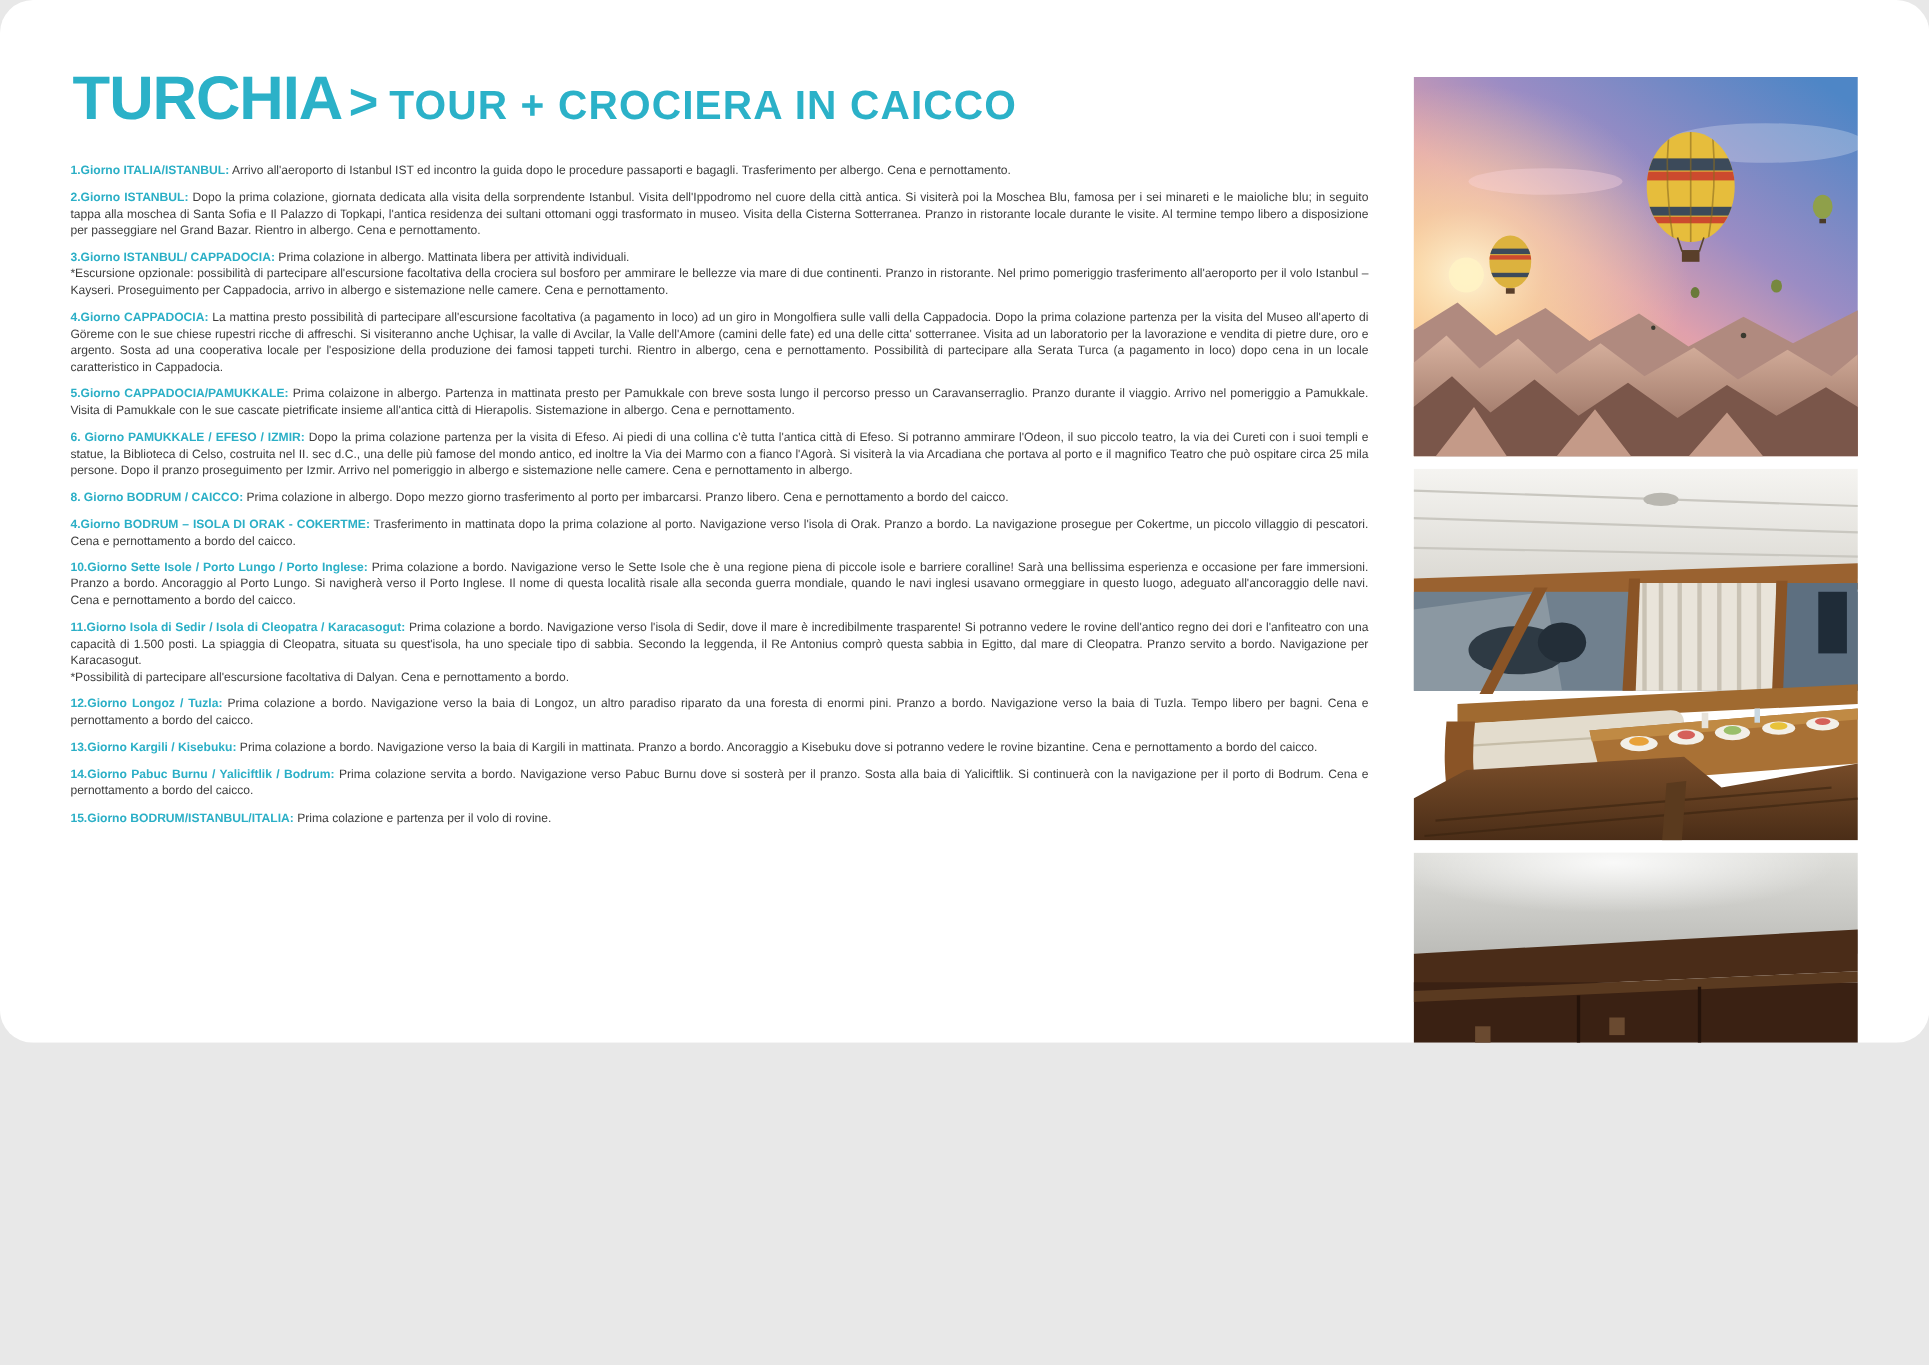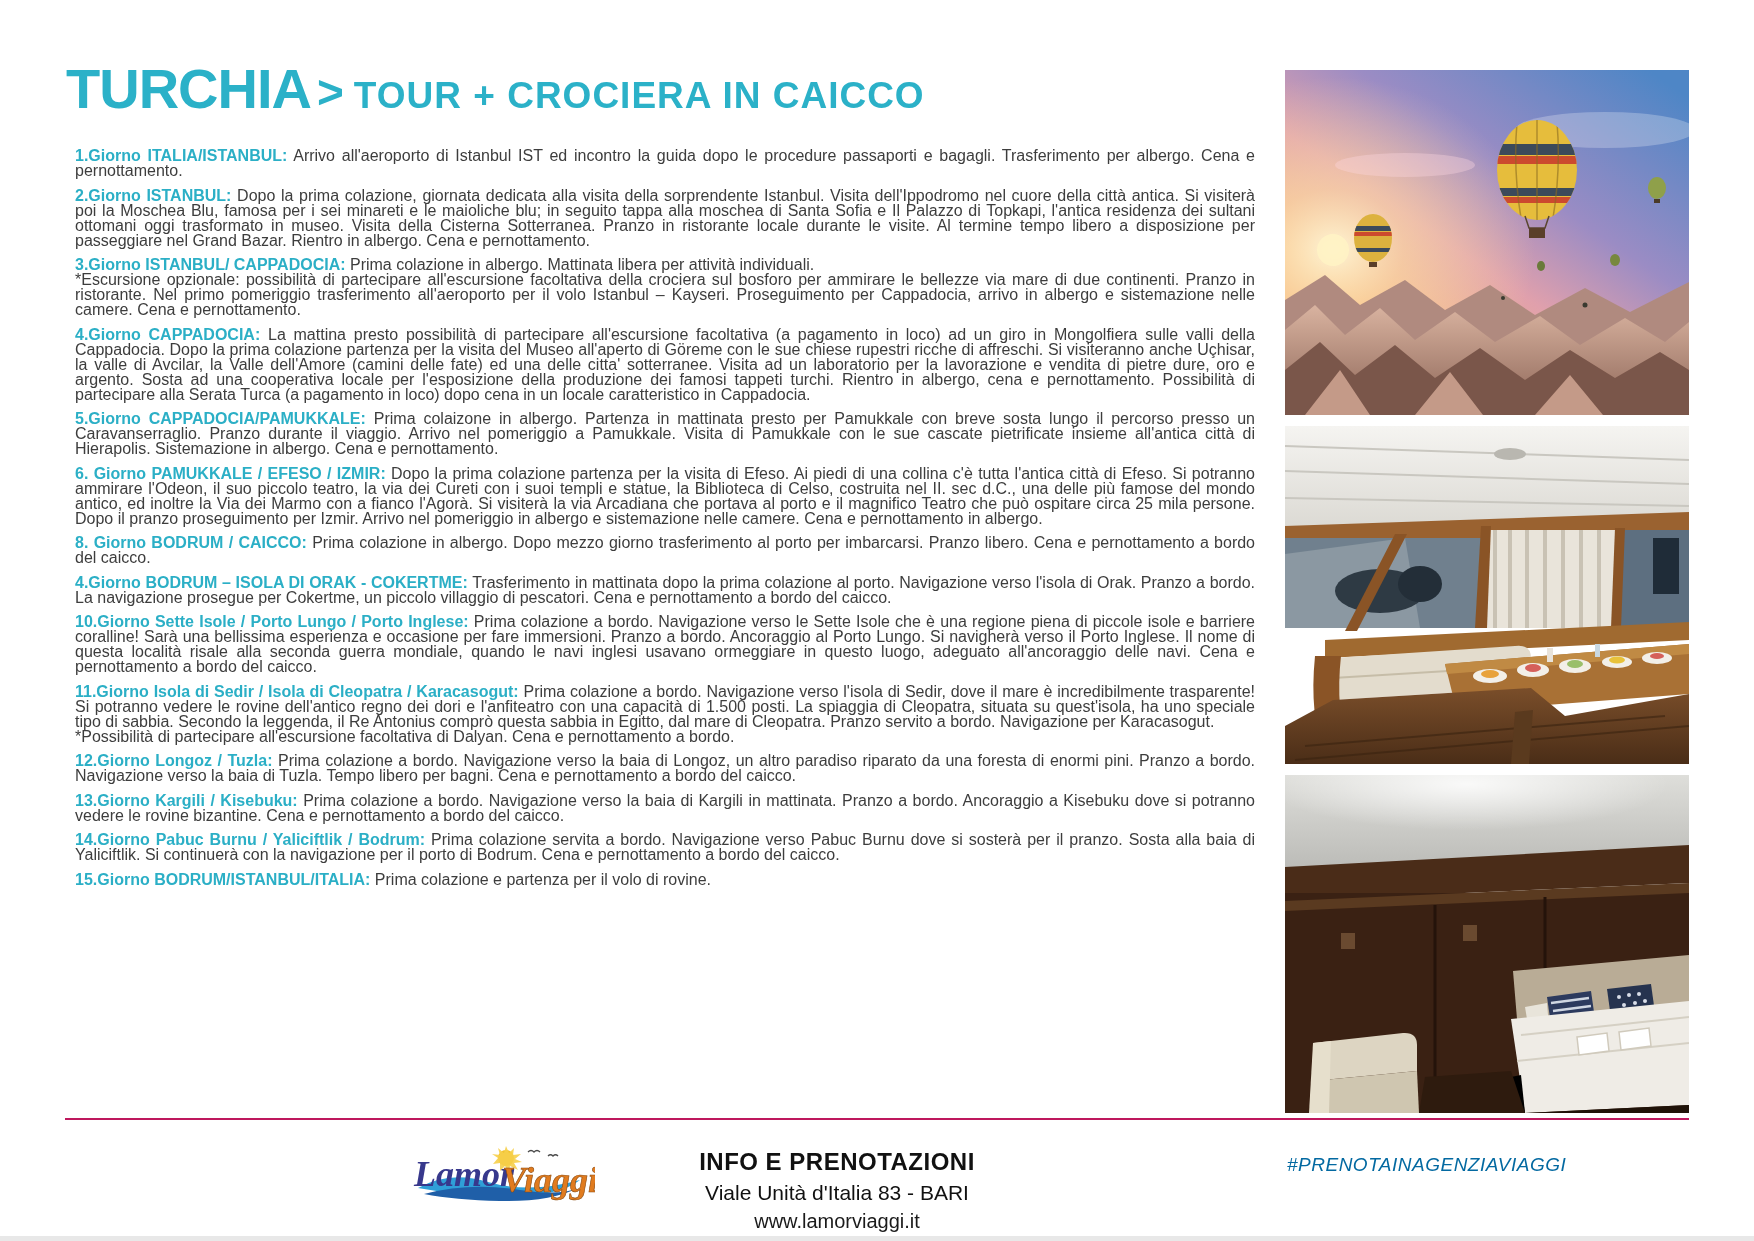--- a/index.html
+++ b/index.html
@@ -1,42 +1,43 @@
 <!DOCTYPE html>
 <html><head>
 <meta charset="utf-8">
 <style>
   html,body{margin:0;padding:0;background:#e8e8e8;}
   .page{
     position:relative;
-    width:1754px;height:1236px;
+    width:1754px;height:948px;
     background:#ffffff;
     font-family:"Liberation Sans",sans-serif;
     overflow:hidden;
     margin:0 auto;
+    border-radius:30px;
   }
   
   .title{
     position:absolute;left:66px;top:56px;
     color:#2bb1c8;
     white-space:nowrap;
   }
   .title .t-main{
     font-size:56px;font-weight:800;letter-spacing:-1px;
   }
   .title .t-sep{
     font-size:46px;font-weight:800;margin:0 10px 0 6px;
   }
   .title .t-sub{
     font-size:37px;font-weight:800;letter-spacing:1px;
   }
   
   .itinerary{
-    position:absolute;left:75px;top:148px;width:1180px;
-    font-size:16px;line-height:15px;
+    position:absolute;left:64px;top:148px;width:1180px;
+    font-size:11px;line-height:15px;
     color:#3d3d3d;
     text-align:justify;
   }
   .day{margin:0 0 9.5px 0;}
   .day-label{color:#2bafc6;font-weight:bold;}
   .day-text{white-space:pre-line;}
   
   .photos{
     position:absolute;left:1285px;top:70px;width:404px;
     display:flex;flex-direction:column;gap:11px;

